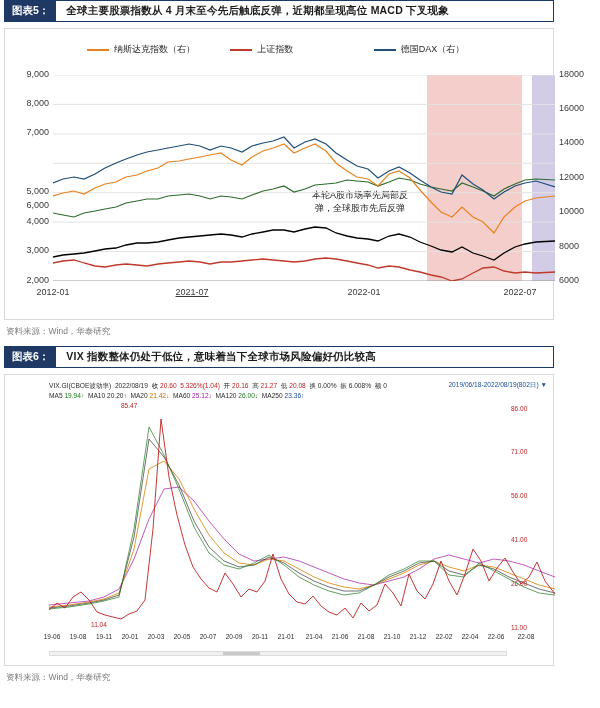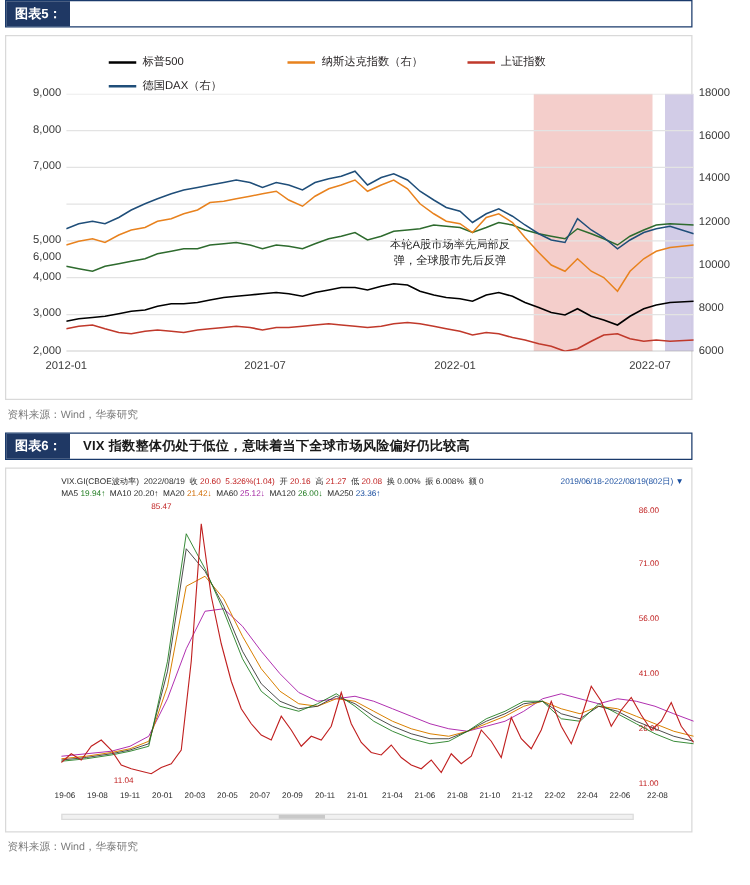--- a/index.html
+++ b/index.html
@@ -182,29 +182,26 @@
     top: 0; bottom: 0;
     background: #c9c9c9;
   }
 </style>
 </head>
 <body>
 
 <div class="figure-block">
   <div class="fig-header">
     <div class="fig-tag">图表5：</div>
+    <div class="fig-title">全球主要股票指数从 4 月末至今先后触底反弹，近期都呈现高位 MACD 下叉现象</div>
   </div>
 
   <div class="chart5-wrap">
 
     <div class="legend5">
-      <div class="legend-item">
-        <span class="legend-swatch" style="background:#000000"></span>
-        <span>标普500</span>
-      </div>
       <div class="legend-item">
         <span class="legend-swatch" style="background:#e8821e"></span>
         <span>纳斯达克指数（右）</span>
       </div>
       <div class="legend-item">
         <span class="legend-swatch" style="background:#c0392b"></span>
         <span>上证指数</span>
       </div>
       <div class="legend-item">
         <span class="legend-swatch" style="background:#1f4e79"></span>
@@ -224,21 +221,21 @@
 
     <div class="ylab-r" style="left:554px; top:40px;">18000</div>
     <div class="ylab-r" style="left:554px; top:74px;">16000</div>
     <div class="ylab-r" style="left:554px; top:108px;">14000</div>
     <div class="ylab-r" style="left:554px; top:143px;">12000</div>
     <div class="ylab-r" style="left:554px; top:177px;">10000</div>
     <div class="ylab-r" style="left:554px; top:212px;">8000</div>
     <div class="ylab-r" style="left:554px; top:246px;">6000</div>
 
     <div class="xlab" style="left:13px;  top:258px;">2012-01</div>
-    <div class="xlab" style="left:172px; top:258px;">2021-07</div>
+    <div class="xlab" style="left:152px; top:258px;text-decoration:underline;">2021-07</div>
     <div class="xlab" style="left:324px; top:258px;">2022-01</div>
     <div class="xlab" style="left:480px; top:258px;">2022-07</div>
 
     <div class="annot5" style="left:290px; top:160px; width:130px;">
       <span>本轮A股市场率先局部反</span><br>
       <span>弹，全球股市先后反弹</span>
     </div>
 
     <div class="plot5">
       <svg width="502" height="206" viewBox="0 0 502 206">

